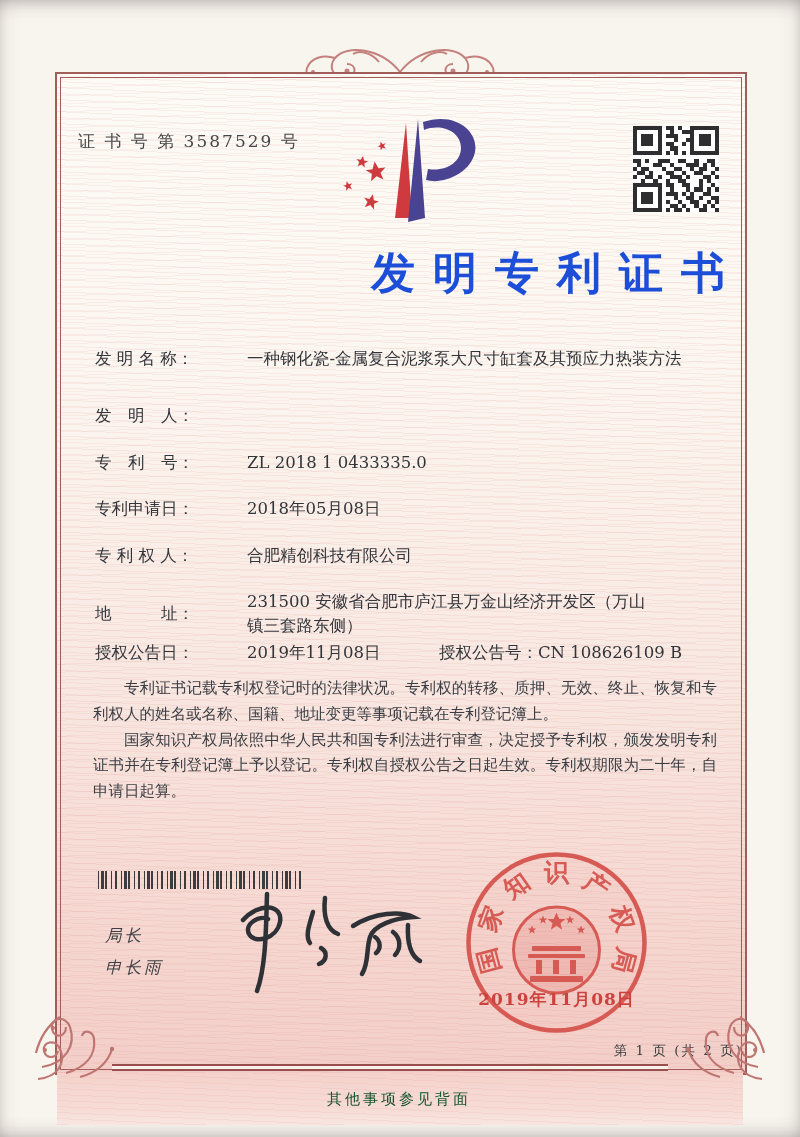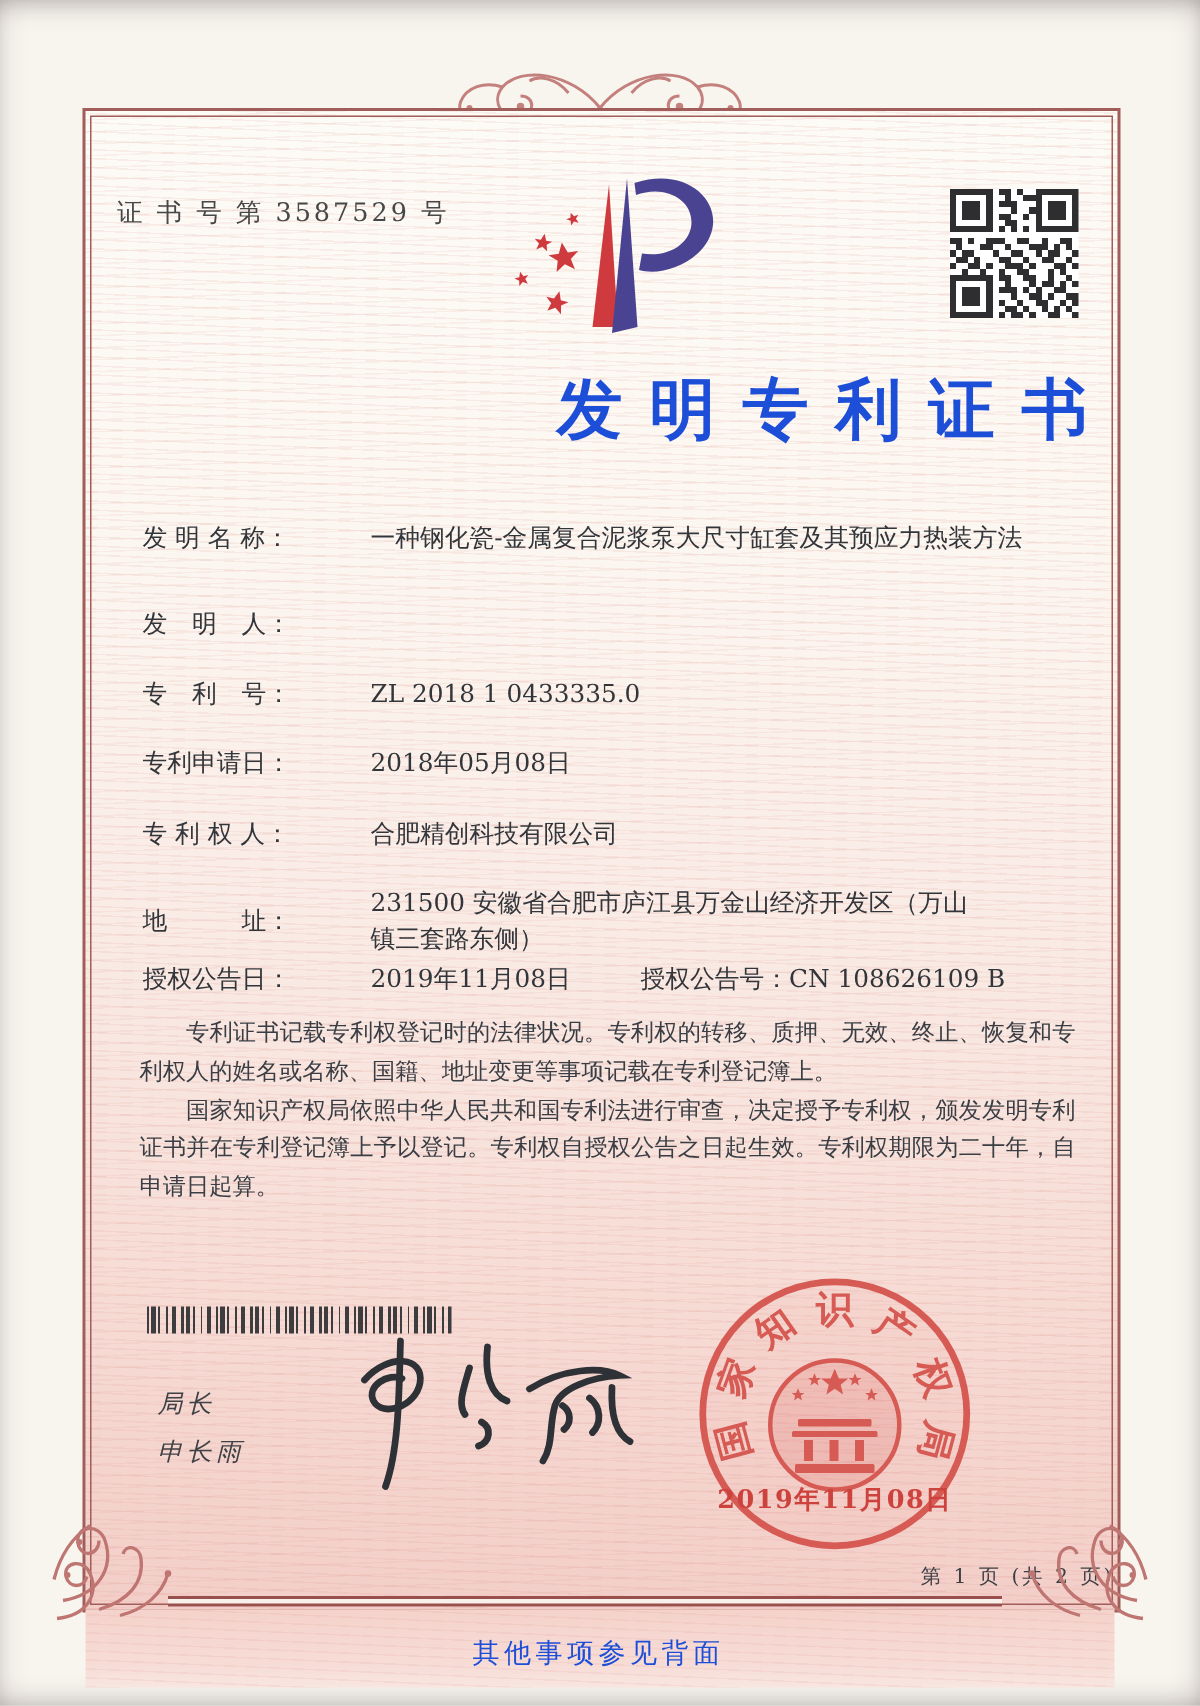--- a/index.html
+++ b/index.html
@@ -26,41 +26,41 @@
   }
   .abs{position:absolute;}
   .cert-no{left:78px;top:130px;font-size:17px;letter-spacing:2px;color:#474747;}
   .title{left:55px;top:244px;width:688px;text-align:right;font-size:44px;font-weight:600;
          color:#1d4ed8;letter-spacing:18px;text-indent:18px;}
   .row{left:95px;width:625px;display:flex;align-items:center;font-size:16.5px;color:#32353a;line-height:24px;}
   .row .lbl{flex:0 0 152px;white-space:pre;}
   .row .val{flex:1;}
   .r1{top:347px}.r2{top:404px}.r3{top:451px}.r4{top:497px}.r5{top:544px}.r6{top:590px}.r7{top:641px}
   .r6 .val{max-width:412px;}
-  .pair2{display:flex;margin-left:0;}
+  .pair2{display:flex;margin-left:12px;}
   .pair2 .lbl2{white-space:pre;}
   .paras{left:93px;top:676px;width:624px;font-size:15.5px;line-height:25.8px;color:#3a3e44;text-align:justify;}
   .paras p{margin:0;text-indent:2em;}
   .barcode{left:98px;top:871px;width:203px;height:18px;
     background:repeating-linear-gradient(90deg,
       #3d3d3f 0px,#3d3d3f 1.5px,rgba(0,0,0,0) 1.5px,rgba(0,0,0,0) 3px,
       #3d3d3f 3px,#3d3d3f 6px,rgba(0,0,0,0) 6px,rgba(0,0,0,0) 7.5px,
       #3d3d3f 7.5px,#3d3d3f 9px,rgba(0,0,0,0) 9px,rgba(0,0,0,0) 13px,
       #3d3d3f 13px,#3d3d3f 14px,rgba(0,0,0,0) 14px,rgba(0,0,0,0) 17px,
       #3d3d3f 17px,#3d3d3f 19.5px,rgba(0,0,0,0) 19.5px,rgba(0,0,0,0) 23px);}
   .signer{left:105px;font-size:16.5px;letter-spacing:3px;color:#3e4145;font-style:italic;}
   .s1{top:925px}.s2{top:957px}
   .sig-svg{left:215px;top:888px;}
   .seal{left:464px;top:850px;opacity:.93;}
   .seal-date{left:464px;top:988px;width:185px;text-align:center;font-size:17px;font-weight:bold;
              color:#ce423d;letter-spacing:1px;}
   .page-num{left:55px;top:1042px;width:688px;text-align:right;font-size:13.5px;color:#3c3f44;letter-spacing:2px;}
   .bottom-bar{left:112px;top:1064px;width:556px;height:7px;background:#f8f0ea;
               border-top:2.5px solid #994f4b;border-bottom:2.5px solid #994f4b;box-sizing:border-box;}
-  .back-note{left:55px;top:1090px;width:688px;text-align:center;font-size:18px;color:#1d4ed8;letter-spacing:3px;}
+  .back-note{left:55px;top:1090px;width:688px;text-align:center;font-size:15px;color:#14532d;letter-spacing:3px;}
   .logo{left:338px;top:110px;}
   .qr{left:633px;top:126px;}
   .flourish-top{left:283px;top:42px;}
   .corner-l{left:32px;top:993px;}
   .corner-r{left:676px;top:993px;transform:scaleX(-1);}
 </style>
 </head>
 <body>
 
 <div class="page">

